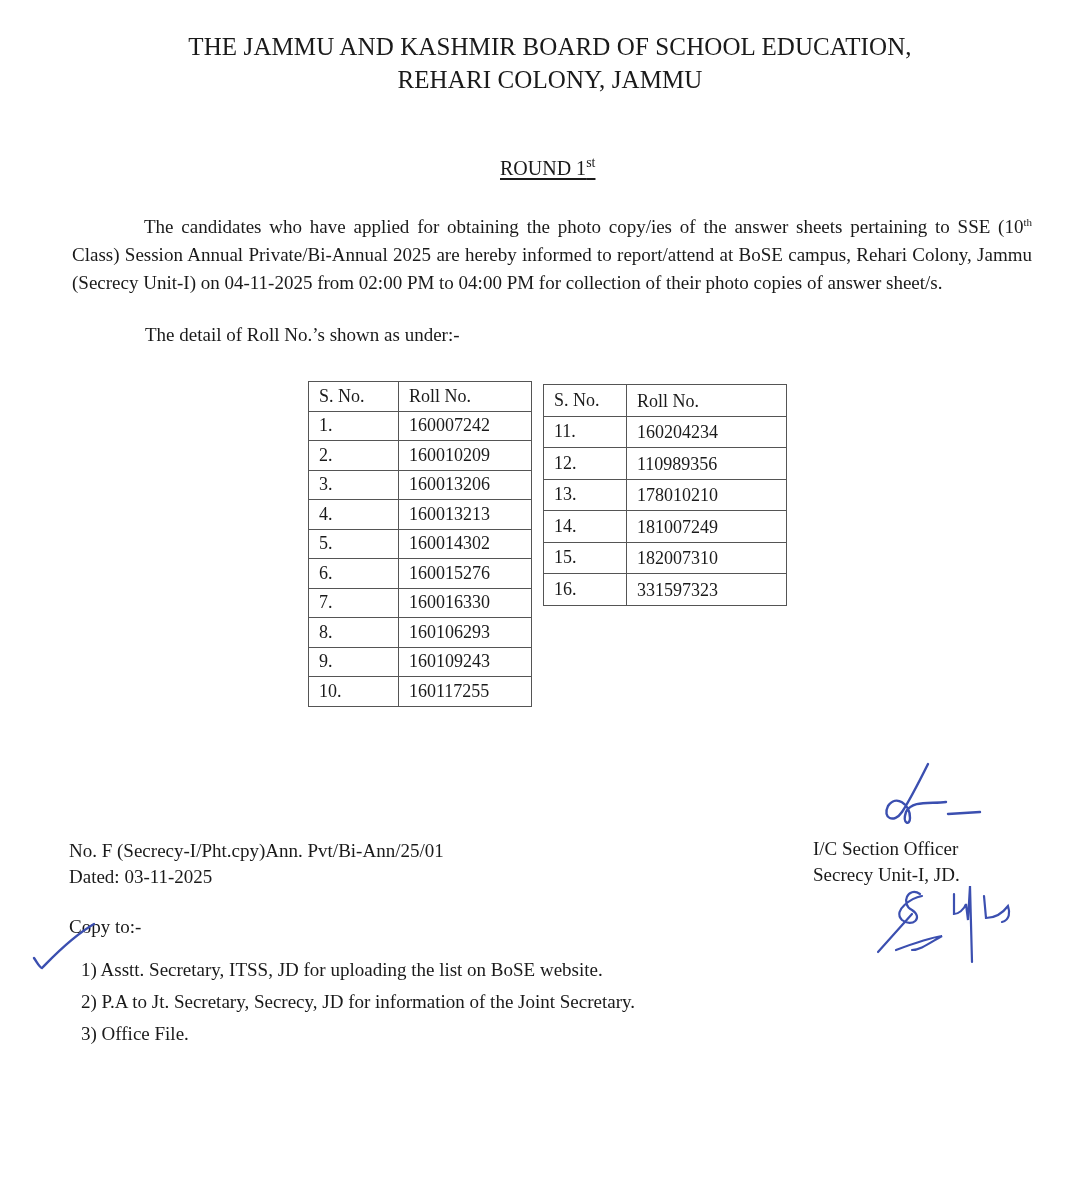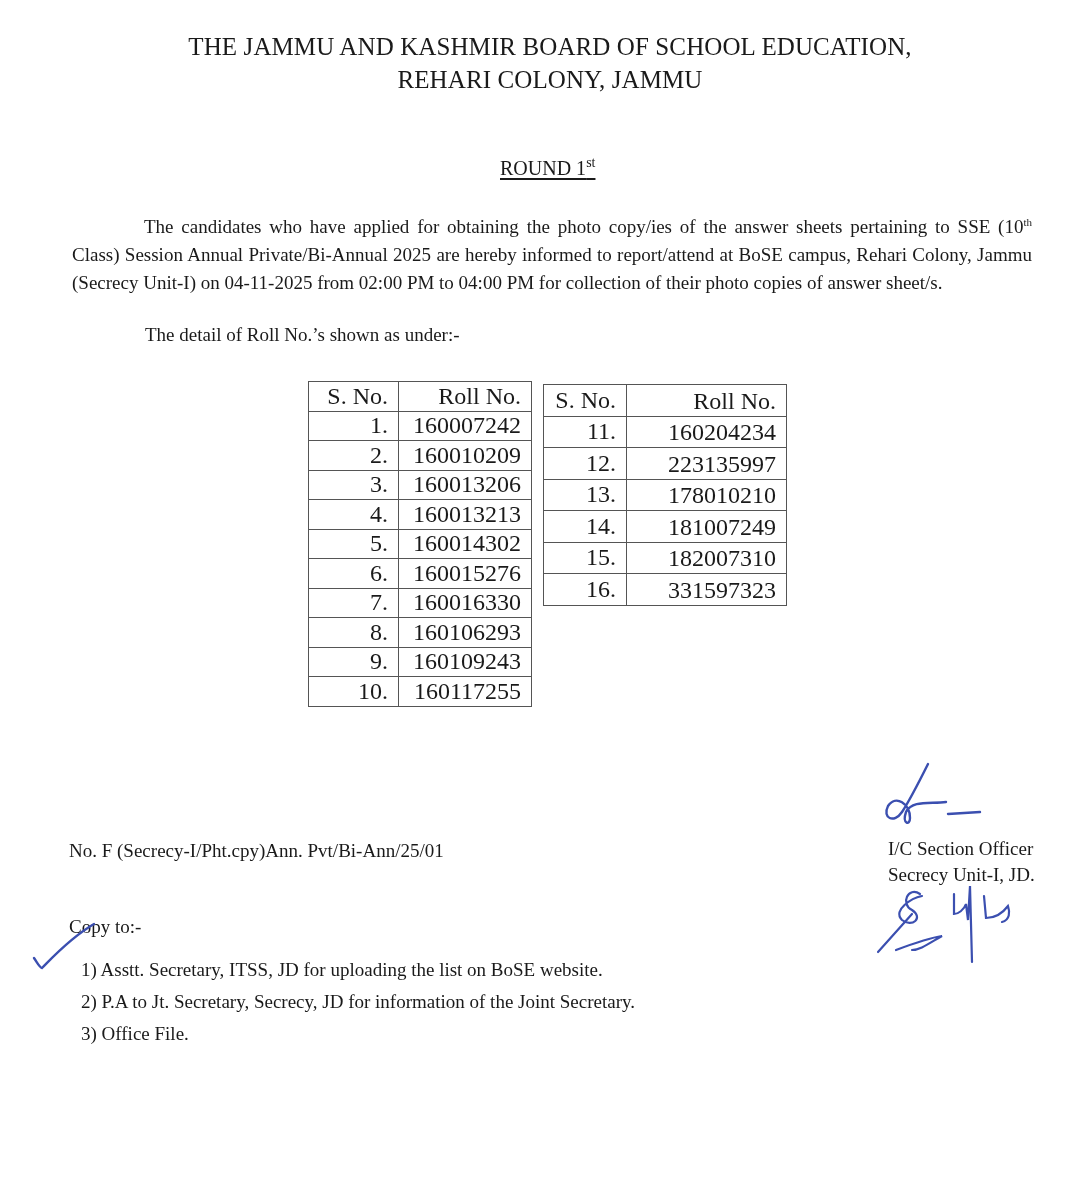--- a/index.html
+++ b/index.html
@@ -7,30 +7,30 @@
       width: 1080px; height: 1191px; position: relative; overflow: hidden;
       font-family: "Liberation Serif", "DejaVu Serif", serif; color: #1a1a1a;
     }
     .header { position: absolute; top: 30px; left: 0; width: 1100px; text-align: center; font-size: 25px; line-height: 33px; letter-spacing: 0.1px; }
     .round { position: absolute; top: 157px; left: 500px; font-size: 20px; text-decoration: underline; text-underline-offset: 3px; }
     .round sup { font-size: 14px; vertical-align: 8px; line-height: 0; }
     .para { position: absolute; top: 213px; left: 72px; width: 960px; font-size: 19px; line-height: 28px; text-align: justify; }
     .para .indent { display: inline-block; width: 72px; }
     .para sup { font-size: 11px; vertical-align: 7px; line-height: 0; }
     .detail { position: absolute; top: 324px; left: 145px; font-size: 19px; text-align: center; }
-    table { border-collapse: collapse; position: absolute; font-size: 24px; text-align: right; }
+    table { border-collapse: collapse; position: absolute; font-size: 18px; }
     td { border: 1.4px solid #555; padding: 0 10px; height: 28.5px; vertical-align: middle; }
     .t1 { top: 381px; left: 308px; }
     .t1 td:nth-child(1) { width: 69px; }
     .t1 td:nth-child(2) { width: 112px; }
     .t2 { top: 384px; left: 543px; }
     .t2 td:nth-child(1) { width: 62px; }
     .t2 td:nth-child(2) { width: 139px; padding-top: 2px; }
     .ref { position: absolute; top: 838px; left: 69px; font-size: 19px; line-height: 26px; }
-    .officer { position: absolute; top: 836px; left: 888px; font-size: 19px; line-height: 26px; font-family: Liberation Serif, serif; }
+    .officer { position: absolute; top: 836px; left: 813px; font-size: 19px; line-height: 26px; font-family: Liberation Serif, serif; }
     .copy { position: absolute; top: 916px; left: 69px; font-size: 19px; }
     .copy-list { position: absolute; top: 942px; left: 69px; font-size: 19px; line-height: 32px; margin: 12px; padding: 0; list-style: none; }
     .sig { position: absolute; pointer-events: none; }
   </style>
 </head>
 <body>
 
 <div class="header">
   <div>THE JAMMU AND KASHMIR BOARD OF SCHOOL EDUCATION,</div>
   <div>REHARI COLONY, JAMMU</div>
@@ -96,21 +96,21 @@
     <tr>
       <td>S. No.</td>
       <td>Roll No.</td>
     </tr>
   <tr>
         <td>11.</td>
         <td>160204234</td>
       </tr>
       <tr>
         <td>12.</td>
-        <td>223135997</td>
+        <td>110989356</td>
       </tr>
       <tr>
         <td>13.</td>
         <td>178010210</td>
       </tr>
       <tr>
         <td>14.</td>
         <td>181007249</td>
       </tr>
       <tr>
@@ -119,20 +119,21 @@
       </tr>
       <tr>
         <td>16.</td>
         <td>331597323</td>
       </tr>
     </tbody>
 </table>
 
 <div class="ref">
   <div>No. F (Secrecy-I/Pht.cpy)Ann. Pvt/Bi-Ann/25/01</div>
+  <div>Dated: 03-11-2025</div>
 </div>
 
 <div class="officer">
   <div>I/C Section Officer</div>
   <div>Secrecy Unit-I, JD.</div>
 </div>
 
 <div class="copy">Copy to:-</div>
 <ul class="copy-list">
   <li>1)  Asstt. Secretary, ITSS, JD for uploading the list on BoSE website.</li>

